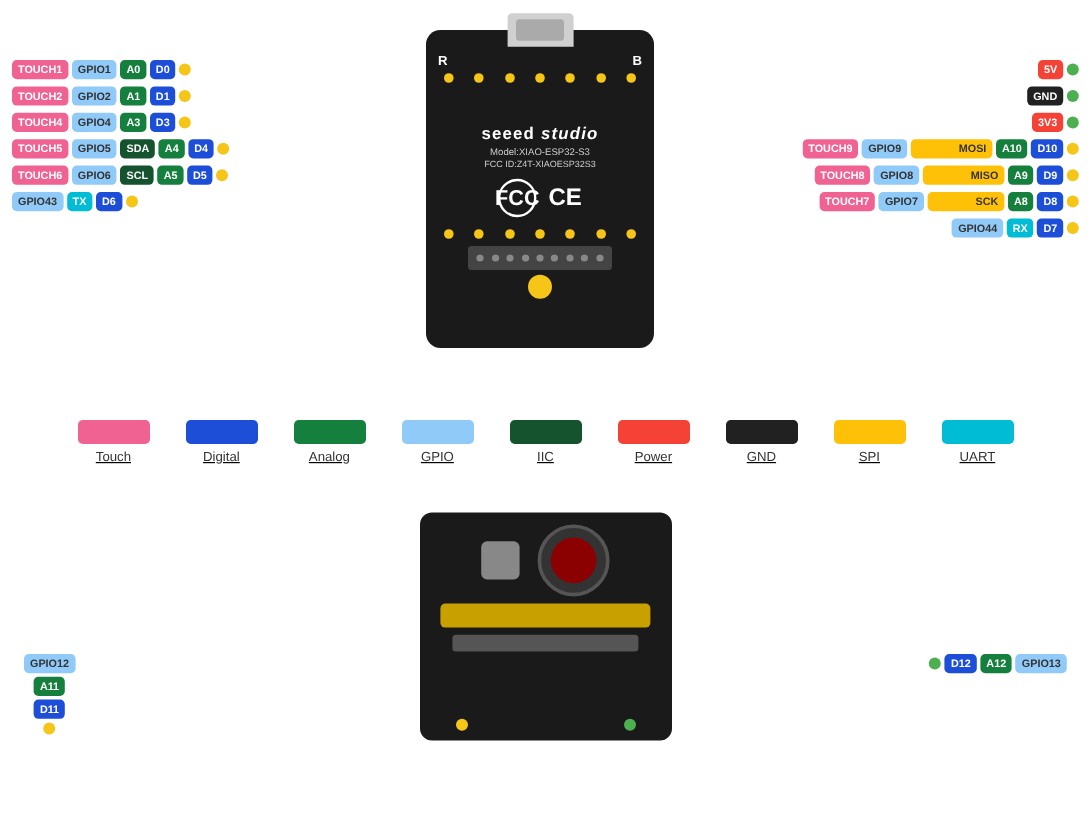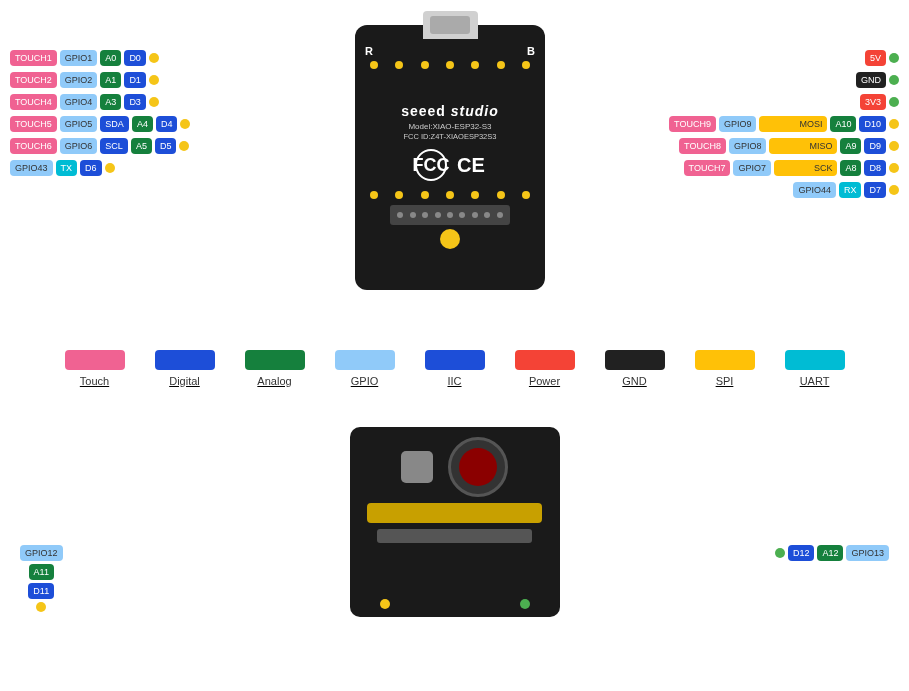--- a/index.html
+++ b/index.html
@@ -142,33 +142,33 @@
       margin-top: 4px;
     }
 
     
     .badge {
       display: inline-flex;
       align-items: center;
       justify-content: center;
       border-radius: 4px;
       font-size: 9px;
-      font-weight: normal;
+      font-weight: bold;
       color: #fff;
       padding: 2px 5px;
       white-space: nowrap;
       height: 16px;
       text-align: right;
     }
 
     .badge-touch { background: #f06292; }
     .badge-digital { background: #1d4ed8; }
     .badge-analog { background: #15803d; color: #fff; }
     .badge-gpio { background: #90caf9; color: #333; }
-    .badge-iic { background: #1d4ed8; color: #fff; }
+    .badge-iic { background: #14532d; color: #fff; }
     .badge-power { background: #f44336; color: #fff; }
     .badge-gnd { background: #212121; color: #fff; }
     .badge-spi { background: #ffc107; color: #333; padding-left: 40px; }
     .badge-uart { background: #00bcd4; color: #fff; }
 
     
     .left-pins {
       position: absolute;
       left: 10px;
       top: 40px;

